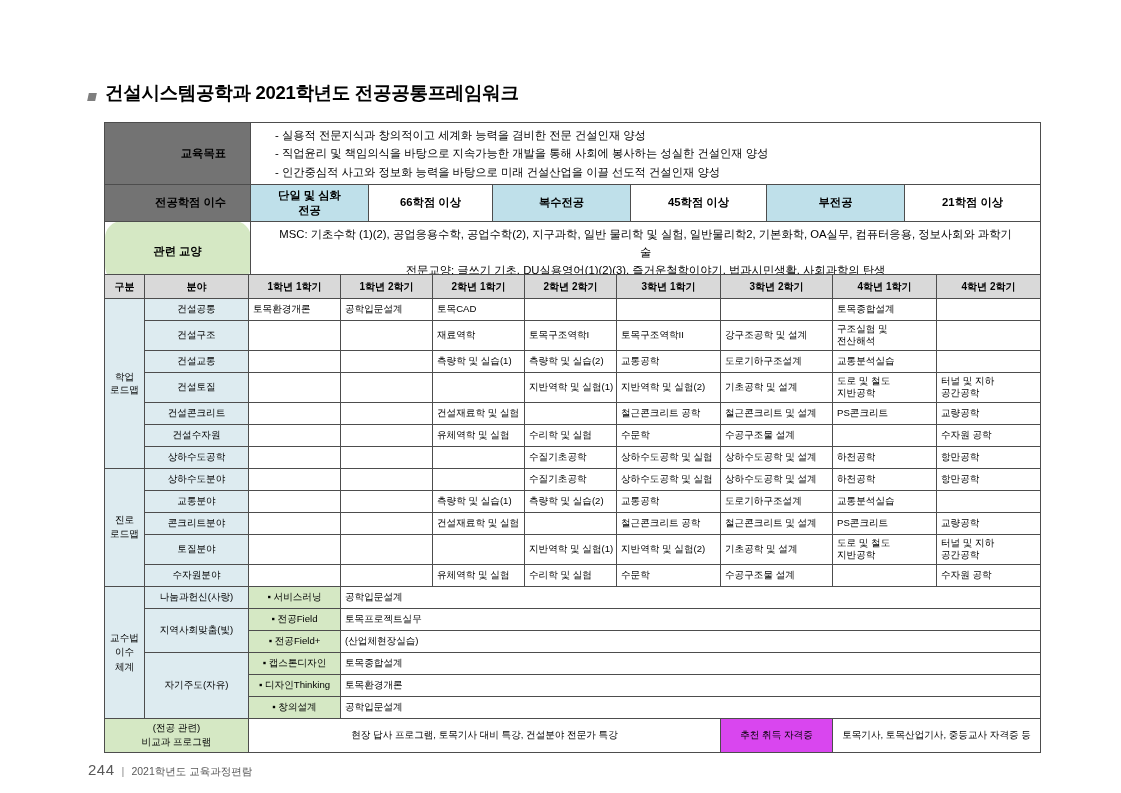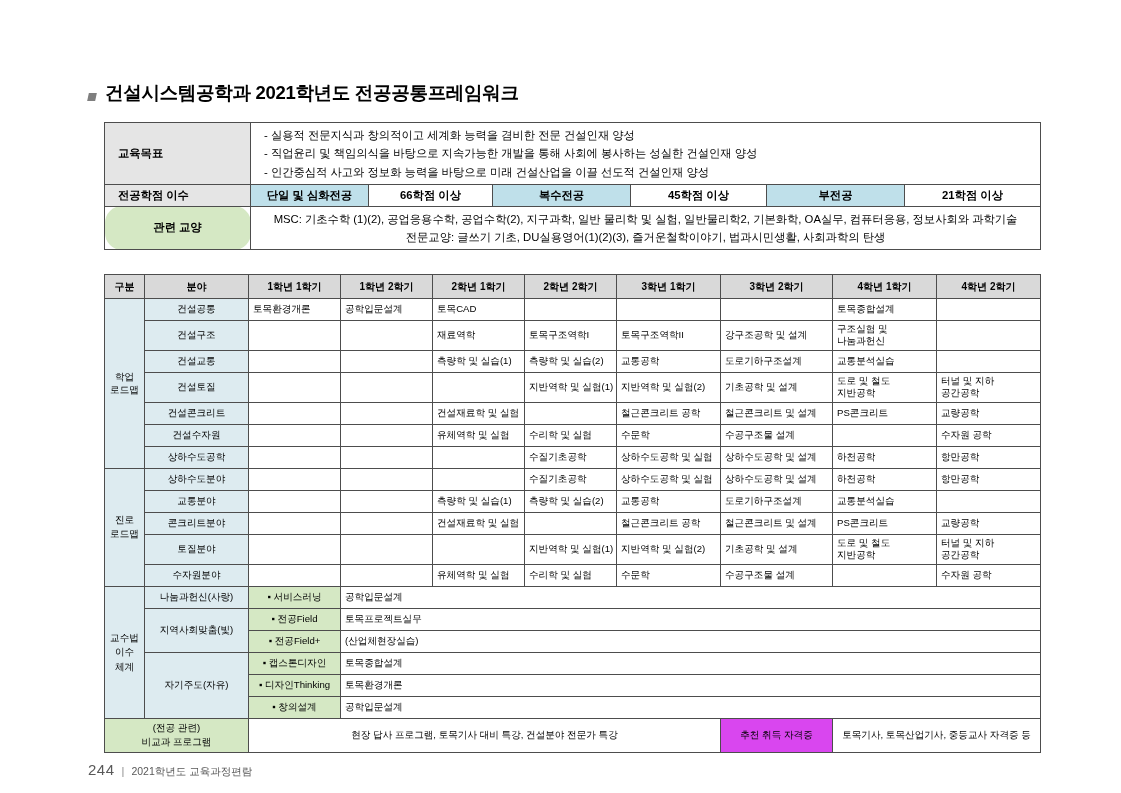--- a/index.html
+++ b/index.html
@@ -50,26 +50,26 @@
     position: absolute;
     left: 104px;
     top: 106px;
     width: 936px;
     border-collapse: collapse;
     table-layout: fixed;
   }
   .top-table td {
     border: 1px solid #4d4d4d;
     font-size: 11.3px;
-    padding: 3px 13px;
+    padding: 3px 24px;
     vertical-align: middle;
   }
   .lbl-blue {
-    background: #e5e5e5;
-    text-align: left;
+    background: #737373;
+    text-align: right;
     font-weight: bold;
     font-size: 12px;
   }
   .lbl-green {
     background: #d5e8c4;
     text-align: center;
     font-weight: bold;
     font-size: 12px;
     border-radius: 17px;
   }
@@ -309,21 +309,21 @@
       </tr>
       <tr>
         <td class="rowhead">건설구조</td>
         <td class="cell"></td>
         <td class="cell"></td>
         <td class="cell">재료역학</td>
         <td class="cell">토목구조역학I</td>
         <td class="cell">토목구조역학II</td>
         <td class="cell">강구조공학 및 설계</td>
         <td class="cell two" style="white-space:pre-line">구조실험 및
-나눔과헌신</td>
+전산해석</td>
         <td class="cell"></td>
       </tr>
       <tr>
         <td class="rowhead">건설교통</td>
         <td class="cell"></td>
         <td class="cell"></td>
         <td class="cell">측량학 및 실습(1)</td>
         <td class="cell">측량학 및 실습(2)</td>
         <td class="cell">교통공학</td>
         <td class="cell">도로기하구조설계</td>

